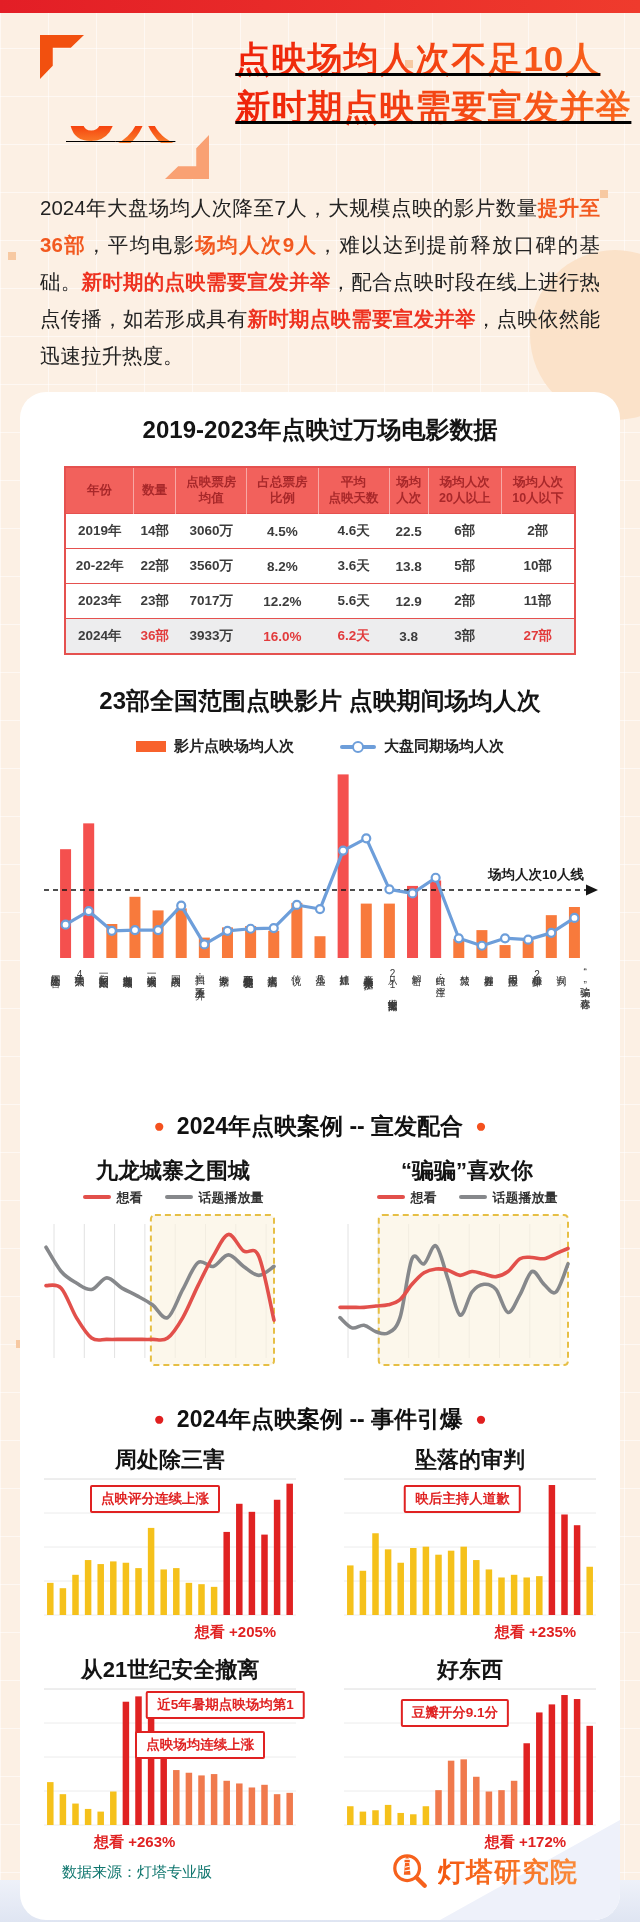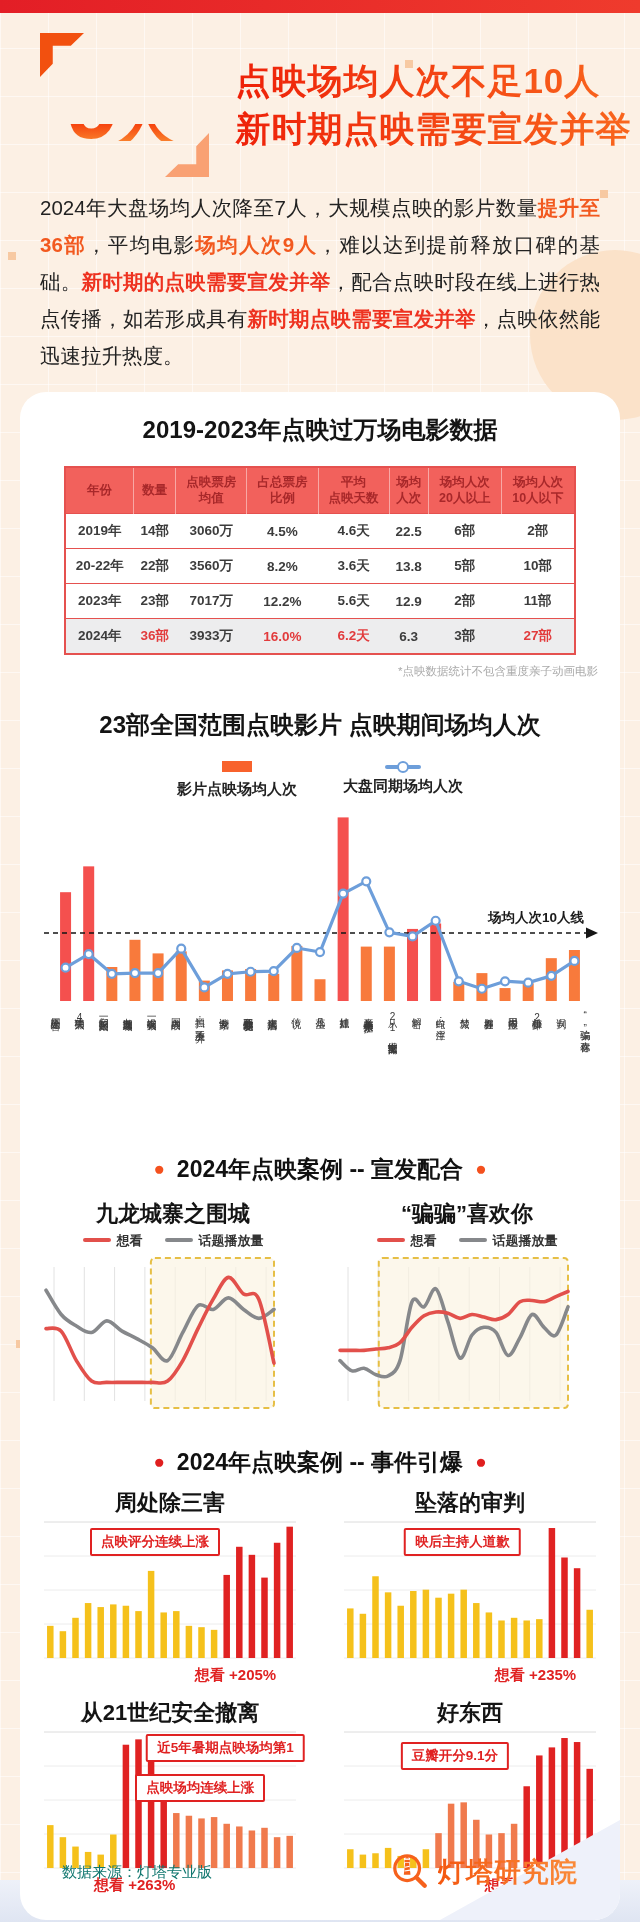--- a/index.html
+++ b/index.html
@@ -7,21 +7,21 @@
   .page{position:relative;width:640px;height:1922px;margin:0 auto;overflow:hidden;
     font-family:"Liberation Sans",sans-serif;
     background-color:#fcf0e4;
     background-image:linear-gradient(rgba(255,255,255,.55) 1px,transparent 1px),
                      linear-gradient(90deg,rgba(255,255,255,.55) 1px,transparent 1px);
     background-size:48px 48px;}
   .top-strip{position:absolute;top:0;left:0;width:100%;height:13px;background:linear-gradient(90deg,#e31e26,#ef3b2d);z-index:5;}
   .deco-sq{position:absolute;width:8px;height:8px;background:#f7c9a2;z-index:0;}
   .deco-circle{position:absolute;border-radius:50%;background:#fbe2c9;z-index:0;}
   
-  .header{position:relative;display:flex;align-items:center;padding:0 0 0 40px;margin-top:35px;height:140px;z-index:2;}
+  .header{position:relative;display:flex;align-items:flex-start;padding:0 0 0 40px;margin-top:35px;height:140px;z-index:2;text-decoration:underline;}
   .stat-block{position:relative;padding:24px 34px 24px 26px;}
   .brk{position:absolute;width:44px;height:44px;background:#f2500f;
     clip-path:polygon(0 0,100% 0,70% 29%,29% 29%,29% 70%,0 100%);}
   .brk-tl{left:0;top:0;}
   .brk-br{right:0;bottom:0;transform:rotate(180deg);background:#f9a173;}
   .stat-text{font-weight:800;line-height:1;white-space:nowrap;
     background:linear-gradient(180deg,#f6430e,#f97e2b);-webkit-background-clip:text;background-clip:text;color:transparent;}
   .stat-text .n{font-size:96px;letter-spacing:-4px;}
   .stat-text .r{font-size:60px;}
   .titles{margin-left:26px;font-weight:800;font-size:35px;line-height:1.37;letter-spacing:1px;white-space:nowrap;
@@ -36,21 +36,21 @@
   
   table{width:512px;margin:14px auto 0;border-collapse:collapse;border:2px solid #e5514f;}
   thead th{background:#f2615c;color:#a8282a;font-size:12.5px;font-weight:700;padding:7px 2px;white-space:pre-line;line-height:1.25;border-right:1px solid rgba(255,255,255,.45);}
   thead th:last-child{border-right:none;}
   tbody td{font-size:13.5px;color:#3c3c3c;text-align:center;padding:8px 2px;border-top:1.5px solid #e5514f;font-weight:600;}
   tbody tr.hl{background:#ededee;}
   td.red{color:#e23b3c;}
   .footnote{width:556px;margin:9px auto 0;text-align:right;font-size:11.5px;color:#a9a9a9;}
   
   .legend-row{display:flex;justify-content:center;align-items:center;gap:46px;margin-top:18px;font-size:15px;font-weight:700;color:#222;}
-  .legend-item{display:flex;align-items:center;gap:8px;flex-direction:column;}
+  .legend-item{display:flex;align-items:center;gap:8px;}
   .sw-bar{width:30px;height:11px;background:#f8622c;}
   .sw-line{width:36px;height:4px;background:#6d9eda;border-radius:2px;position:relative;}
   .sw-line::after{content:'';position:absolute;left:50%;top:50%;transform:translate(-50%,-50%);width:8px;height:8px;border-radius:50%;background:#fff;border:2.5px solid #6d9eda;}
   .combo-wrap{width:560px;margin:4px auto 0;}
   .xlabels{width:560px;margin:2px auto 0;padding:0 3px;display:flex;justify-content:space-around;height:118px;}
   .xlabels div{writing-mode:vertical-rl;text-orientation:upright;font-size:10px;letter-spacing:0.5px;color:#3a3a3a;line-height:1;max-height:118px;overflow:hidden;}
   
   .sec-head{margin-top:26px;text-align:center;font-size:23px;font-weight:800;color:#111;}
   .sec-head .dot{font-size:19px;vertical-align:2px;margin:0 12px;}
   .dot-o{color:#f4511e;}
@@ -155,27 +155,26 @@
             <td>12.9</td>
             <td>2部</td>
             <td>11部</td>
           </tr>
           <tr class="hl">
             <td>2024年</td>
             <td class="red">36部</td>
             <td>3933万</td>
             <td class="red">16.0%</td>
             <td class="red">6.2天</td>
-            <td>6.3</td>
+            <td>3.8</td>
             <td>3部</td>
             <td class="red">27部</td>
           </tr>
         </tbody>
       </table>
-    <div class="footnote">*点映数据统计不包含重度亲子动画电影</div>
 
     <h2 class="sec-title" style="margin-top:30px;">23部全国范围点映影片 点映期间场均人次</h2>
     <div class="legend-row">
       <div class="legend-item">
           <span class="sw-bar"></span>
           <span>影片点映场均人次</span>
         </div>
       <div class="legend-item">
           <span class="sw-line"></span>
           <span>大盘同期场均人次</span>

